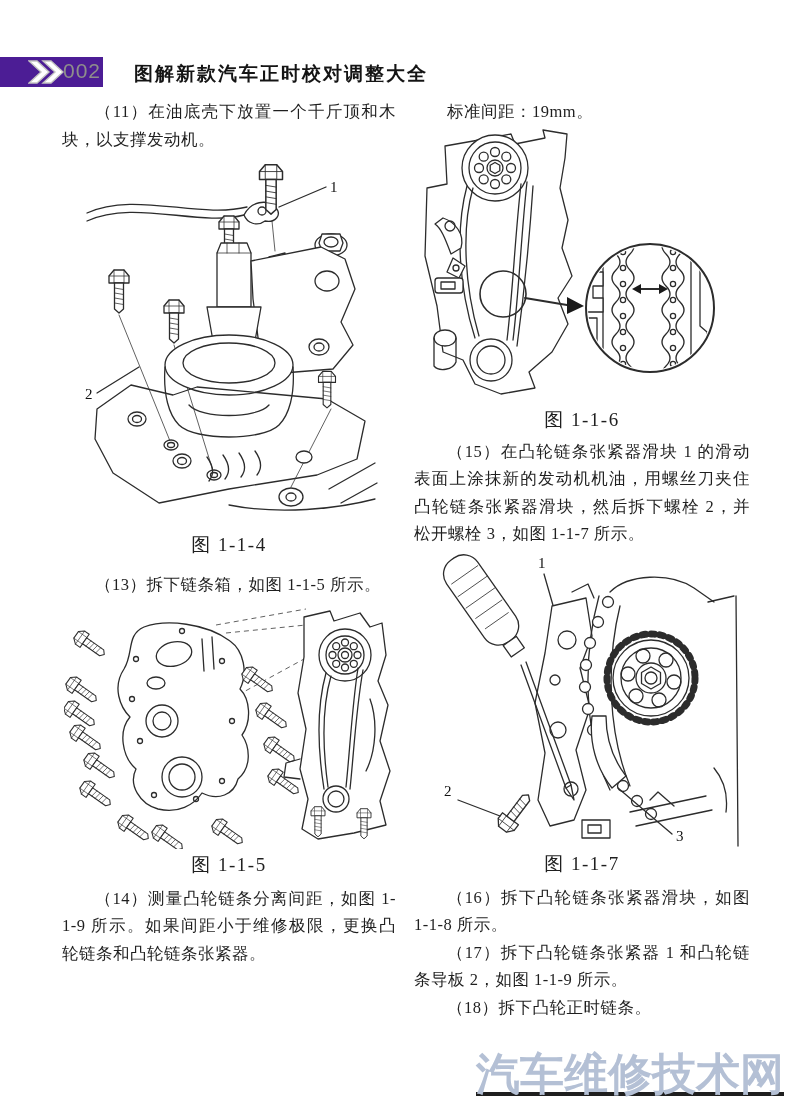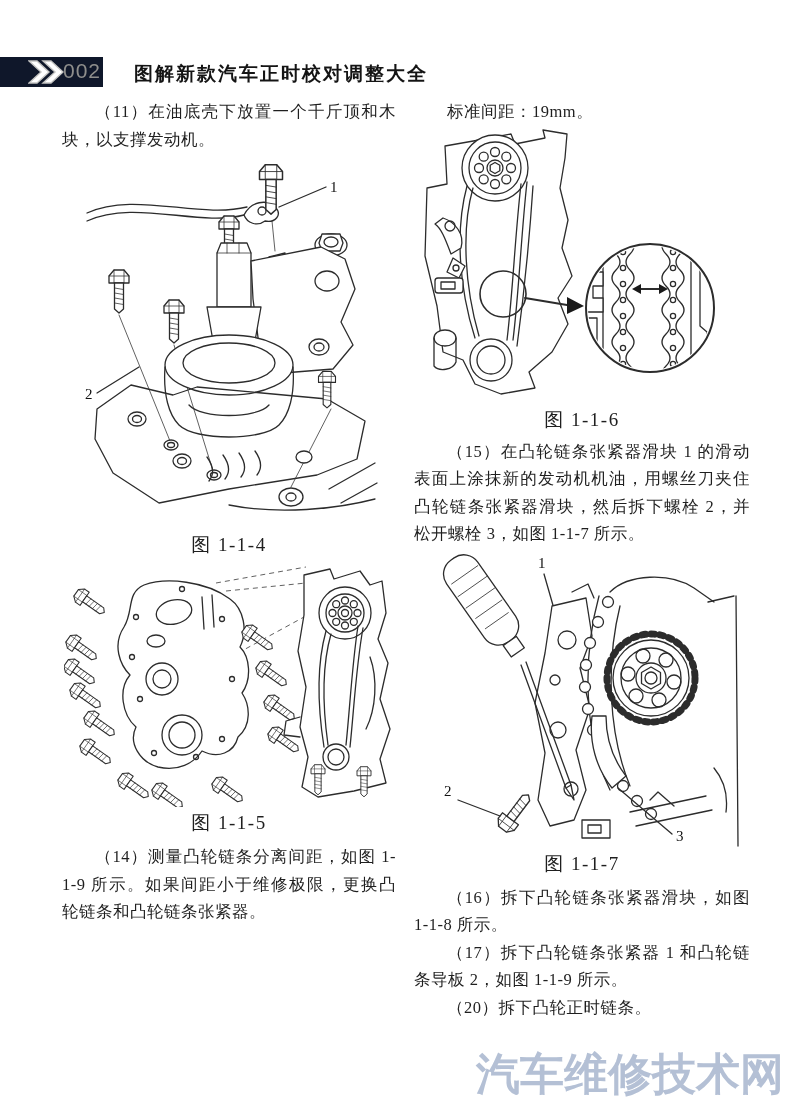--- a/index.html
+++ b/index.html
@@ -2,21 +2,21 @@
 <html><head>
 <meta charset="utf-8">
 <style>
   html,body { margin:0; padding:0; background:#ffffff; }
   .page {
     position:relative; width:790px; height:1100px; background:#ffffff;
     font-family:"Liberation Serif","DejaVu Serif",serif; color:#1f1f1f;
     overflow:hidden;
   }
   
-  .hdr-bar { position:absolute; left:0; top:57px; width:103px; height:30px; background:#0f172a; }
+  .hdr-bar { position:absolute; left:0; top:57px; width:103px; height:30px; background:#4c1d95; }
   .chev { position:absolute; left:28px; top:2px; }
   .pagenum {
     position:absolute; left:63px; top:2px;
     font-family:"Liberation Sans","DejaVu Sans",sans-serif;
     font-size:21px; color:#8e8e8c; letter-spacing:1px;
   }
   .booktitle {
     position:absolute; left:118px; top:61px;
     font-family:"Liberation Sans","DejaVu Sans",sans-serif;
     font-size:19px; font-weight:bold; color:#141414; letter-spacing:2px;margin-left:16px;
@@ -43,21 +43,21 @@
   .mt6  { margin-top:6px; }
   
   .ln   { fill:none; stroke:#2c2c2c; stroke-width:1.3; stroke-linecap:round; stroke-linejoin:round; }
   .fw   { fill:#ffffff; stroke:#2c2c2c; stroke-width:1.3; stroke-linejoin:round; }
   .thin { stroke-width:0.75; }
   .dash { fill:none; stroke:#2c2c2c; stroke-width:0.75; stroke-dasharray:5 4; }
   .sw2  { stroke-width:2; }
   .plabel { font-family:"Liberation Serif","DejaVu Serif",serif; font-size:15px; fill:#111; stroke:none; }
   .solid { fill:#1a1a1a; stroke:none; }
   
-  .watermark { position:absolute; right:6px; bottom:4px; text-align:center; line-height:1; }
+  .watermark { position:absolute; right:6px; bottom:4px; text-align:center; line-height:1;text-decoration:underline; }
   .wm-name {
     font-family:"Liberation Sans","DejaVu Sans",sans-serif;
     font-weight:bold; font-size:44px; letter-spacing:0;
   }
   .wm-url {
     font-family:"Liberation Sans","DejaVu Sans",sans-serif;
     font-weight:bold; font-size:23px; letter-spacing:2px; margin-top:-9px;
   }
 </style>
 </head>
@@ -142,20 +142,21 @@
 
         <use href="#b4" transform="translate(248,222) scale(0.85)"></use>
         <ellipse class="fw" cx="212" cy="340" rx="12" ry="9"></ellipse>
           <ellipse class="ln" cx="212" cy="340" rx="5" ry="4"></ellipse>
         <path class="ln" d="M250,332 L296,306 M262,346 L298,326 M150,348 C200,358 258,352 296,342"></path>
         <path class="ln" d="M128,300 q10,14 2,24 M144,298 q10,14 2,24 M160,296 q10,14 2,24 M176,294 q10,14 2,24"></path>
       </svg>
       <figcaption class="figcap">图 1-1-4</figcaption>
     </figure>
 
+    <p class="body-p mt14">（13）拆下链条箱，如图 1-1-5 所示。</p>
 
     <figure class="fig fig115">
       <svg width="330" height="250" viewBox="0 0 330 250">
         <defs>
           <g id="b5">
             <path class="fw" d="M-10,4 L-10,-3 L-5,-9 L5,-9 L10,-3 L10,4 Z"></path>
             <path class="ln thin" d="M-10,-3 L10,-3 M-5,-9 L-5,4 M5,-9 L5,4"></path>
             <path class="fw" d="M-4.5,4 L4.5,4 L4.5,30 L0,34 L-4.5,30 Z"></path>
             <path class="ln thin" d="M-4.5,9 L4.5,10.5 M-4.5,14 L4.5,15.5 M-4.5,19 L4.5,20.5 M-4.5,24 L4.5,25.5"></path>
           </g>
@@ -387,20 +388,20 @@
 
         <rect class="fw" x="160" y="272" width="28" height="18"></rect>
           <rect class="ln" x="166" y="277" width="13" height="8"></rect>
         <path class="ln" d="M208,264 L284,248 M214,278 L290,262 M228,252 L236,244 L252,258"></path>
       </svg>
       <figcaption class="figcap">图 1-1-7</figcaption>
     </figure>
 
     <p class="body-p mt8">（16）拆下凸轮链条张紧器滑块，如图 1-1-8 所示。</p>
     <p class="body-p">（17）拆下凸轮链条张紧器 1 和凸轮链条导板 2，如图 1-1-9 所示。</p>
-    <p class="body-p">（20）拆下凸轮正时链条。</p>
+    <p class="body-p">（18）拆下凸轮正时链条。</p>
   </div>
 
   <div class="watermark">
     <div class="wm-name" style="color: rgb(180, 192, 213);">汽车维修技术网</div>
   </div>
 
 </div>
 
 </body></html>

